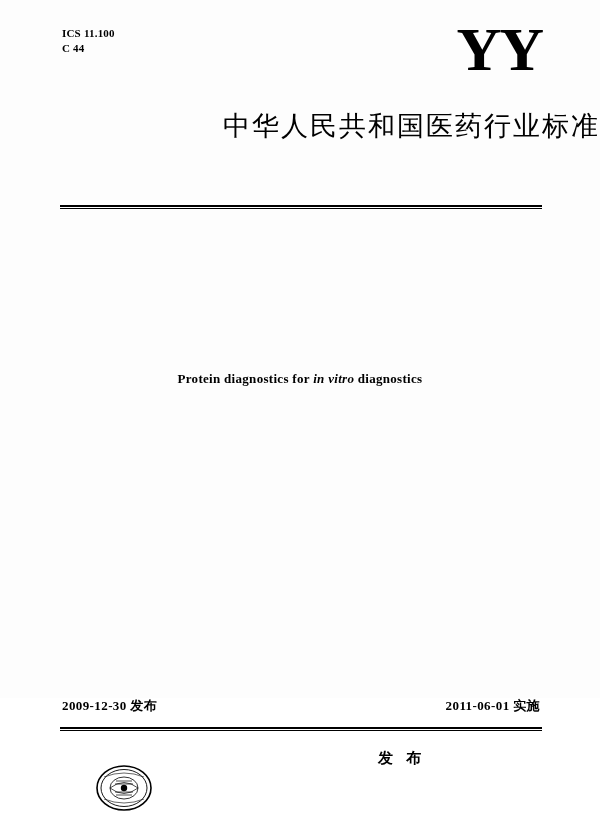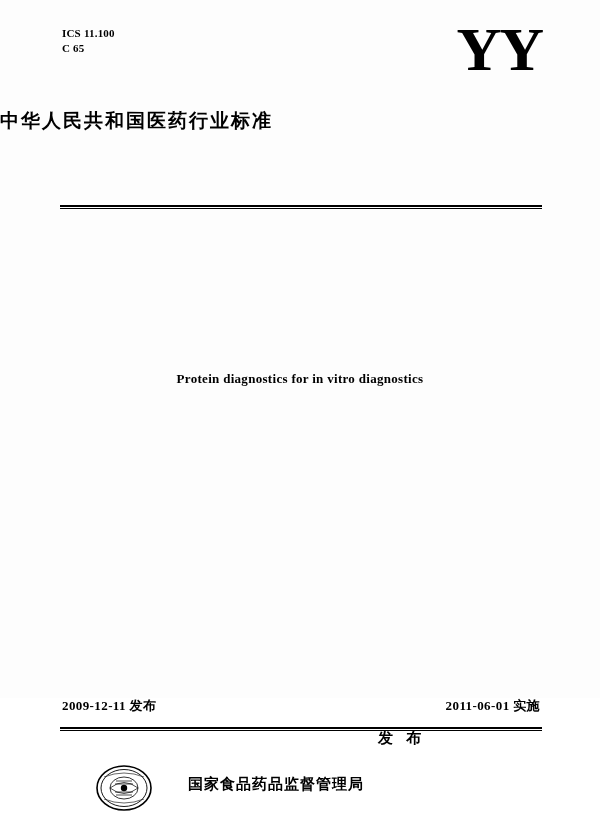--- a/index.html
+++ b/index.html
@@ -45,24 +45,24 @@
     letter-spacing: -2px;
     line-height: 1;
     color: #000000;
   }
 
   .main-title {
     position: absolute;
     left: 0;
     right: 0;
     top: 108px;
-    text-align: left;
-    font-family: "DejaVu Sans", sans-serif;
-    font-size: 19px;
-    font-weight: bold;
+    text-align: right;
+    font-family: "DejaVu Sans", sans-serif;
+    font-size: 27px;
+    font-weight: normal;
     letter-spacing: 2px;
     color: #000;
   }
 
   .std-number {
     position: absolute;
     right: 60px;
     top: 168px;
     font-family: "Liberation Serif", serif;
     font-size: 15px;
@@ -104,20 +104,21 @@
     left: 0;
     right: 0;
     top: 371px;
     text-align: center;
     font-family: "Liberation Serif", serif;
     font-size: 13px;
     font-weight: bold;
     letter-spacing: 0.3px;
   }
   .doc-title-en .ital {
+    font-style: italic;
   }
 
   
   .issue-date {
     position: absolute;
     left: 62px;
     top: 697px;
     font-family: "Liberation Serif", serif;
     font-size: 13px;
     font-weight: bold;
@@ -165,65 +166,64 @@
     left: 188px;
     top: 775px;
     font-family: "DejaVu Sans", sans-serif;
     font-size: 15px;
     font-weight: bold;
     letter-spacing: 1px;
   }
   .publish-word {
     position: absolute;
     left: 378px;
-    top: 729px;
+    top: 749px;
     font-family: "DejaVu Sans", sans-serif;
     font-size: 15px;
     font-weight: bold;
     letter-spacing: 4px;
   }
 </style>
 </head>
 <body>
 
 <div class="page">
 
   <div class="ics-block">
     <div>ICS 11.100</div>
-    <div>C 65</div>
+    <div>C 44</div>
   </div>
 
   <div class="yy-logo">YY</div>
 
   <div class="main-title">中华人民共和国医药行业标准</div>
 
 
   <div class="rule-top"></div>
   <div class="rule-bottom"></div>
 
 
   <div class="doc-title-en">
     <span>Protein diagnostics for </span><span class="ital">in vitro</span><span> diagnostics</span>
   </div>
 
-  <div class="issue-date">2009-12-11 发布</div>
+  <div class="issue-date">2009-12-30 发布</div>
   <div class="impl-date">2011-06-01 实施</div>
 
   <div class="rule-foot-top"></div>
   <div class="rule-foot-bottom"></div>
 
   <div class="emblem" title="">
     <svg viewBox="0 0 56 46" width="56" height="46" aria-hidden="true">
       <ellipse cx="28" cy="23" rx="27" ry="22" fill="none" stroke="#000" stroke-width="1.6"></ellipse>
       <ellipse cx="28" cy="23" rx="23" ry="18.5" fill="none" stroke="#000" stroke-width="0.9"></ellipse>
       <ellipse cx="28" cy="23" rx="14" ry="11" fill="none" stroke="#000" stroke-width="0.8"></ellipse>
       <path d="M14 23 q14 -11 28 0 q-14 11 -28 0 z" fill="none" stroke="#000" stroke-width="0.7"></path>
       <path d="M20 16 l16 0 M19 19 l18 0 M19 27 l18 0 M20 30 l16 0" stroke="#000" stroke-width="0.7"></path>
       <circle cx="28" cy="23" r="3.2" fill="#000"></circle>
       <path d="M8 12 q20 -8 40 0" fill="none" stroke="#000" stroke-width="0.6"></path>
       <path d="M8 34 q20 8 40 0" fill="none" stroke="#000" stroke-width="0.6"></path>
     </svg>
   </div>
 
-  <div class="publisher">国家食品药品监督管理局</div>
   <div class="publish-word">发 布</div>
 
 </div>
 
 </body></html>

